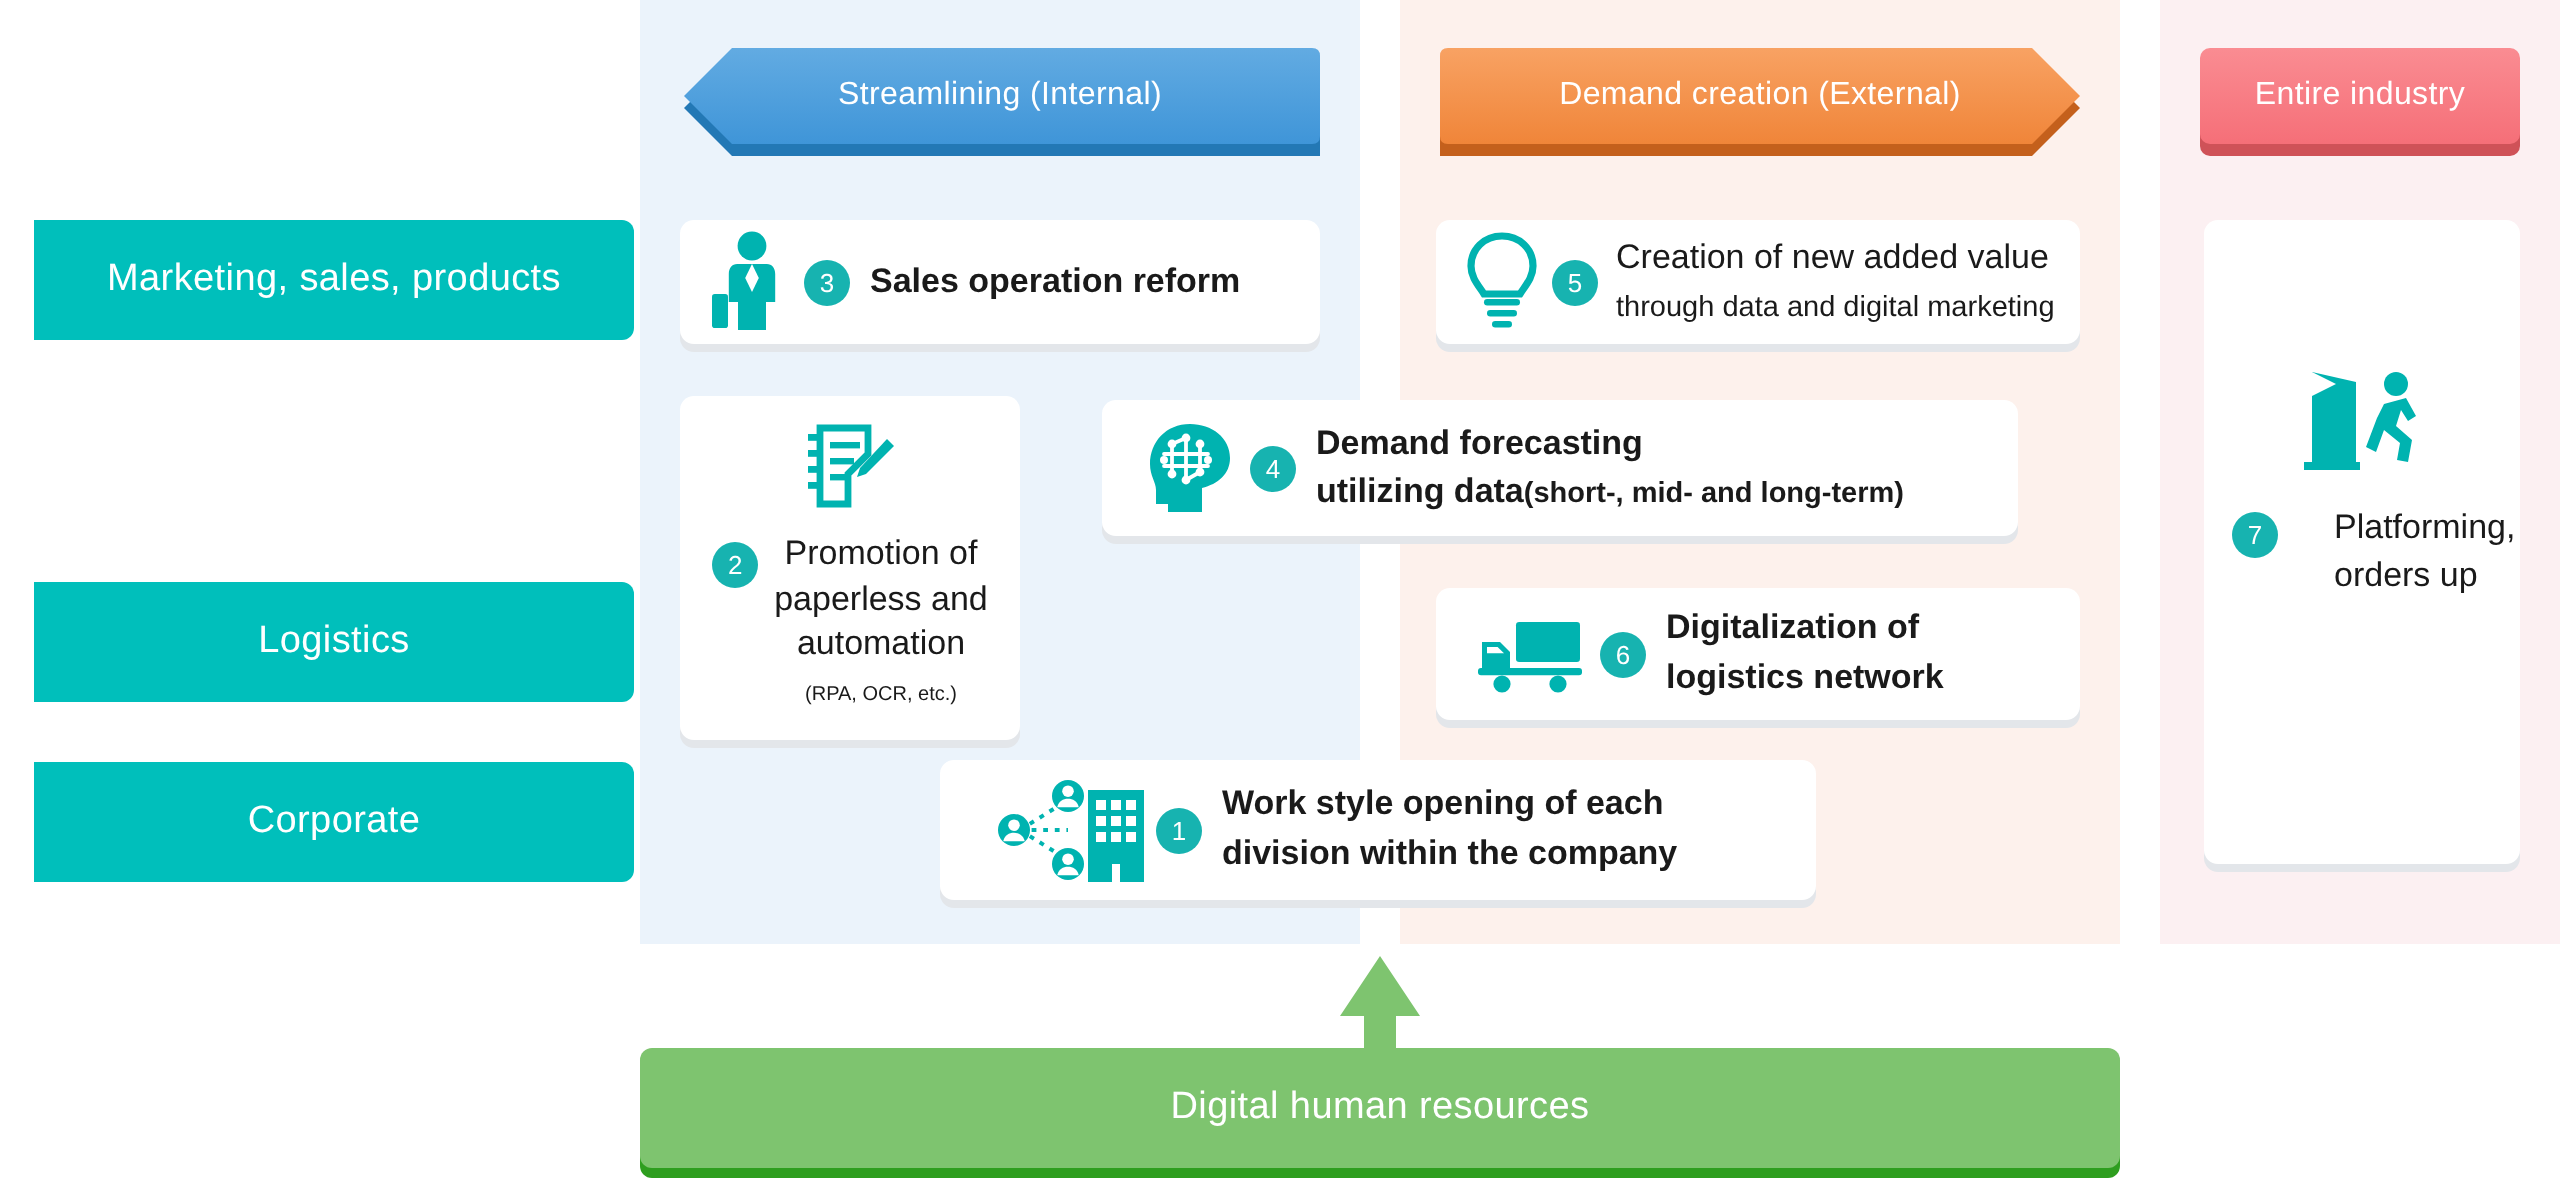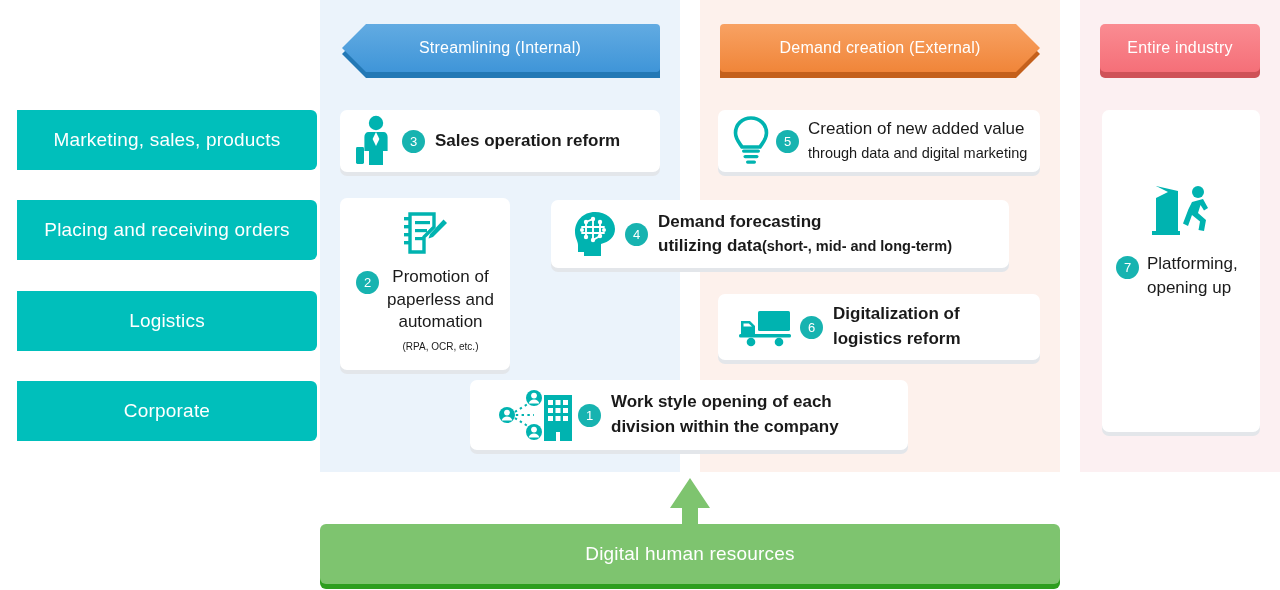--- a/index.html
+++ b/index.html
@@ -99,21 +99,21 @@
   #card-1 { left: 470px; top: 380px; width: 438px; height: 70px; z-index: 7; }
   #card-1 .card-inner { padding-left: 22px; }
   #card-1 .ico { width: 86px; }
   #card-1 .badge { margin-right: 10px; }
   #card-1 .ctext { font-weight: bold; line-height: 1.45; }
 
   #card-7 { left: 1102px; top: 110px; width: 158px; height: 322px; }
   #card-7 .card-inner { flex-direction: column; justify-content: flex-start; padding-top: 72px; }
   #card-7 .row2 { display: flex; align-items: flex-start; margin-top: 14px; padding-left: 14px; width: 100%; }
   #card-7 .badge { margin-right: 8px; margin-top: 4px; }
-  #card-7 .ctext { line-height: 1.4; }
+  #card-7 .ctext { line-height: 1.4; margin-left: 20px; }
 
   
   #arrow-up { position: absolute; left: 668px; top: 478px; z-index: 3; }
   #footer-bar {
     position: absolute; left: 320px; top: 524px; width: 740px; height: 60px;
     background: #7ec46f; border-radius: 6px;
     box-shadow: 0 5px 0 0 #2e9e1f;
     display: flex; align-items: center; justify-content: center;
     color: #ffffff; font-size: 19px; letter-spacing: .2px;
   }
@@ -122,23 +122,20 @@
 <body>
 
 <div class="stage">
 
   <div class="panel" id="panel-internal"></div>
   <div class="panel" id="panel-external"></div>
   <div class="panel" id="panel-industry"></div>
 
   <div class="cat-bar" id="cat-marketing">
     <span>Marketing, sales, products</span>
-  </div>
-  <div class="cat-bar" id="cat-orders">
-    <span>Placing and receiving orders</span>
   </div>
   <div class="cat-bar" id="cat-logistics">
     <span>Logistics</span>
   </div>
   <div class="cat-bar" id="cat-corporate">
     <span>Corporate</span>
   </div>
 
   <div class="banner-wrap" id="banner-internal-wrap">
     <svg class="banner-sh" width="320" height="56" viewBox="0 0 320 56">
@@ -296,21 +293,21 @@
           <path d="M4 14 L13 14 L18 19 L18 27 L4 27 Z" fill="#00b3b0"></path>
           <path d="M6.5 16.5 L11.8 16.5 L15 19.6 L6.5 19.6 Z" fill="#ffffff"></path>
           <rect x="2" y="27" width="52" height="3.6" rx="1.5" fill="#00b3b0"></rect>
           <circle cx="14" cy="35" r="4.3" fill="#00b3b0"></circle>
           <circle cx="42" cy="35" r="4.3" fill="#00b3b0"></circle>
         </svg>
       </span>
       <span class="badge">6</span>
       <span class="ctext">
         <span>Digitalization of</span><br>
-        <span>logistics reform</span>
+        <span>logistics network</span>
       </span>
     </div>
   </div>
 
   <div class="card" id="card-1">
     <div class="card-inner">
       <span class="ico">
         <svg width="82" height="52" viewBox="0 0 82 52">
           <g stroke="#00b3b0" stroke-width="2" stroke-dasharray="2.4 3.4" fill="none">
             <path d="M16 26 L40 11"></path>
@@ -360,21 +357,21 @@
           <rect x="4" y="49" width="28" height="4" fill="#00b3b0"></rect>
           <path d="M8 4 L8 16 L20 10 Z" fill="#ffffff"></path>
           <circle cx="50" cy="10" r="6" fill="#00b3b0"></circle>
           <path d="M44 20 L55 17 L60 26 L56 28.5 L52.5 23 L50 31 L58 38 L56 49 L50.5 48 L52 39.5 L44 33 L40 44 L35 41.5 L40.5 27 Z" fill="#00b3b0"></path>
         </svg>
       </span>
       <div class="row2">
         <span class="badge">7</span>
         <span class="ctext">
           <span>Platforming,</span><br>
-          <span>opening up</span>
+          <span>orders up</span>
         </span>
       </div>
     </div>
   </div>
 
   <svg id="arrow-up" width="44" height="56" viewBox="0 0 44 56">
     <path d="M22 0 L42 30 L30 30 L30 56 L14 56 L14 30 L2 30 Z" fill="#7ec46f"></path>
   </svg>
 
   <div id="footer-bar">

